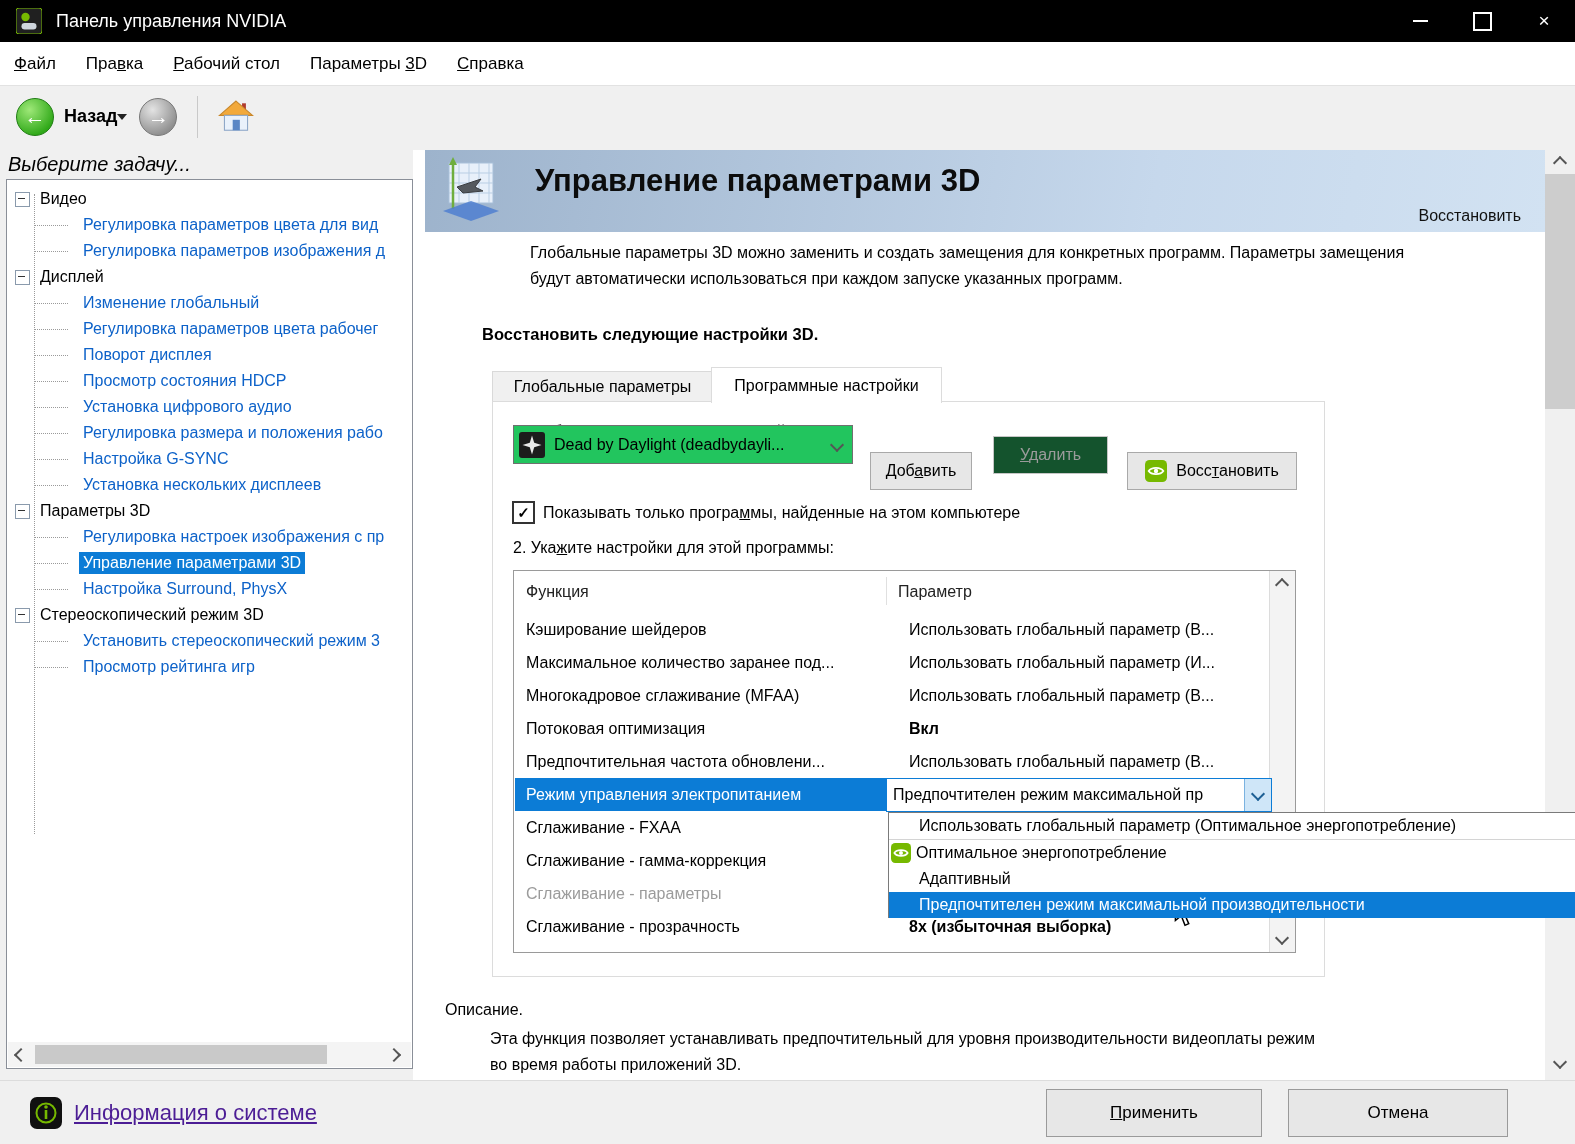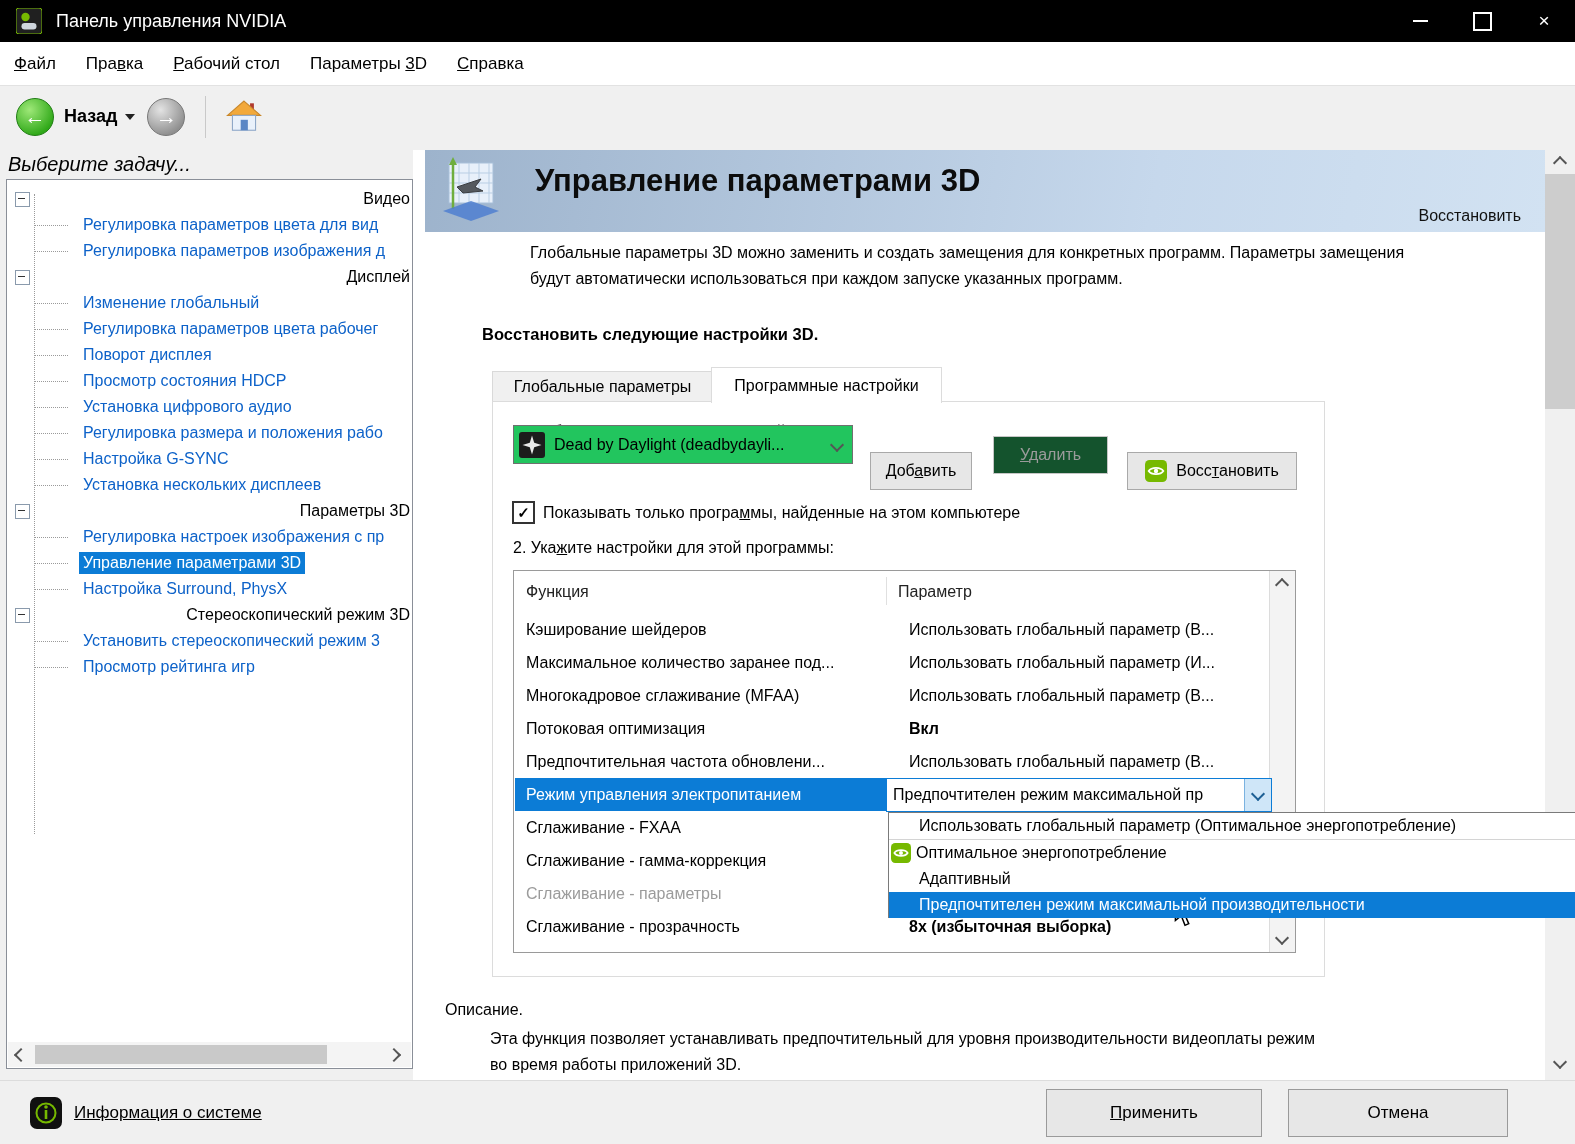--- a/index.html
+++ b/index.html
@@ -20,31 +20,31 @@
   .menubar{left:0;top:42px;width:1575px;height:43px;background:#fff;display:flex;align-items:center;font-size:17px;border-bottom:1px solid #e2e2e2;}
   .menu-item{padding:0 15px;height:100%;display:flex;align-items:center;}
   .menu-item:first-child{padding-left:14px;}
   .u{text-decoration:underline;}
 
   
   .toolbar{left:0;top:86px;width:1575px;height:61px;background:#f0f0f0;display:flex;align-items:center;}
   .circle-btn{width:36px;height:36px;border-radius:50%;display:flex;align-items:center;justify-content:center;color:#fff;font-size:21px;font-weight:bold;}
   .back{margin-left:16px;background:radial-gradient(circle at 35% 30%,#9ee878,#2fa818 75%);border:1px solid #1f7d12;}
   .fwd{background:radial-gradient(circle at 35% 30%,#e3e3e3,#8f8f8f 75%);border:1px solid #777;}
-  .back-label{font-size:18px;font-weight:600;margin:0 8px 0 10px;}
+  .back-label{font-size:18px;font-weight:600;margin:0 0 0 10px;}
   .caret{width:0;height:0;border-left:5px solid transparent;border-right:5px solid transparent;border-top:6px solid #222;margin-right:12px;}
   .tsep{width:1px;height:42px;background:#c9c9c9;margin:0 20px;}
 
   
   .side-label{left:8px;top:153px;font-size:20px;font-style:italic;}
   .side-box{left:6px;top:179px;width:405px;height:888px;background:#fff;border:1px solid #8a8f98;}
   .tree{position:absolute;left:0;top:6px;right:2px;}
   .guide{position:absolute;left:27px;top:14px;height:640px;border-left:1px dotted #9a9a9a;}
   .tree-item{height:26px;display:flex;align-items:center;font-size:16px;white-space:nowrap;overflow:hidden;position:relative;}
-  .tree-item.group{padding-left:8px;justify-content:space-between;}
+  .tree-item.group{padding-left:8px;}
   .exp{width:13px;height:13px;border:1px solid #8a9aac;background:#fff;position:relative;margin-right:10px;flex:none;}
   .exp::after{content:"";position:absolute;left:2px;top:5px;width:7px;height:1px;background:#333;}
   .tree-item.child{padding-left:72px;color:#0d62c9;}
   .tree-item.child::before{content:"";position:absolute;left:27px;top:13px;width:34px;border-top:1px dotted #9a9a9a;}
   .tree-item.child .lbl{padding:2px 4px;}
   .tree-item.child .lbl.sel{background:#0c7cd6;color:#fff;}
   .hscroll{position:absolute;left:1px;right:1px;bottom:1px;height:25px;background:#f4f4f4;display:flex;align-items:center;}
   .hthumb{position:absolute;left:27px;width:292px;top:3px;height:19px;background:#c9c9c9;}
   .chev{display:inline-block;width:8px;height:8px;border-right:2px solid #555;border-bottom:2px solid #555;}
   .chev.left{transform:rotate(135deg);margin-left:8px;}
@@ -112,21 +112,21 @@
 
   
   .vscroll{left:1545px;top:150px;width:30px;height:925px;background:#f0f0f0;}
   .vscroll .up{position:absolute;top:8px;left:10px;}
   .vscroll .down{position:absolute;bottom:8px;left:10px;}
   .vthumb{position:absolute;left:0;top:24px;width:100%;height:235px;background:#cdcdcd;}
 
   
   .footer{left:0;top:1080px;width:1575px;height:64px;background:#f0f0f0;border-top:1px solid #dcdcdc;}
   .sysinfo{position:absolute;left:30px;top:16px;display:flex;align-items:center;gap:12px;}
-  .sysinfo a{font-size:17px;color:#000000;}
+  .sysinfo a{font-size:22px;color:#4c1d95;}
   .fbtn{position:absolute;top:8px;height:46px;background:#e7e7e7;border:1px solid #9a9a9a;font-size:17px;display:flex;align-items:center;justify-content:center;}
   .fbtn.apply{left:1046px;width:214px;}
   .fbtn.cancel{left:1288px;width:218px;}
 </style>
 </head>
 <body>
 
 <div id="app">
 
   <div class="abs titlebar">

